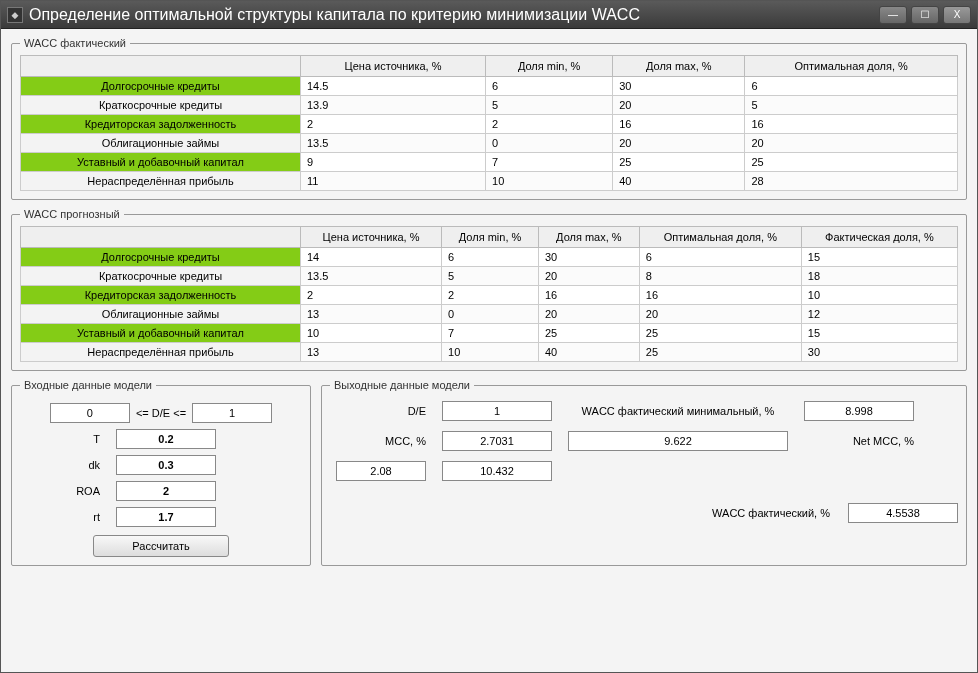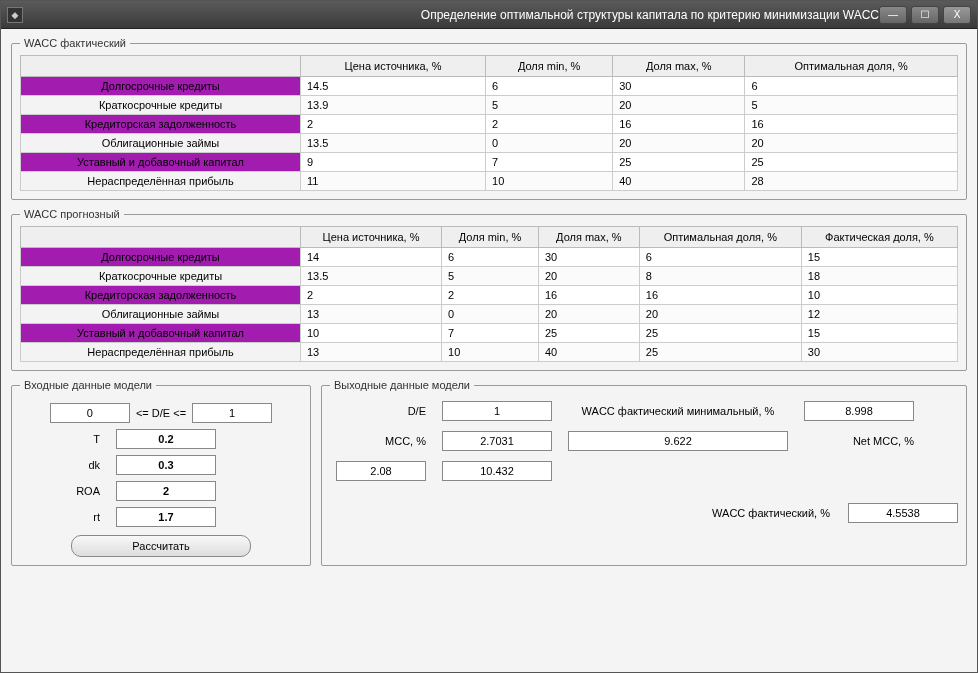--- a/index.html
+++ b/index.html
@@ -32,21 +32,21 @@
       width: 16px; height: 16px;
       background: #333;
       border: 1px solid #777;
       margin-right: 6px;
       display: flex;
       align-items: center;
       justify-content: center;
       font-size: 9px;
       color: #ccc;
     }
-    .titlebar-text { flex: 1; font-size: 12px; text-align: right; }
+    .titlebar-text { flex: 1; font-size: 16px; }
     .win-buttons { display: flex; gap: 4px; }
     .win-btn {
       width: 28px; height: 18px;
       background: linear-gradient(#888,#666);
       border: 1px solid #444;
       border-radius: 3px;
       color: #fff;
       font-size: 10px;
       display: flex;
       align-items: center;
@@ -84,21 +84,21 @@
       padding: 4px 6px;
       font-weight: normal;
       text-align: center;
     }
     table.data td {
       border: 1px solid #ccc;
       padding: 3px 6px;
     }
     table.data td.rowhead {
       text-align: center;
-      background: #a21caf;
+      background: #84cc16;
       width: 280px;
     }
     table.data tr:nth-child(even) td { background: #fbfbfb; }
     table.data tr:nth-child(even) td.rowhead { background: #f3f3f3; }
 
     .bottom-row {
       display: flex;
       gap: 10px;
     }
     .inputs-fs { width: 300px; }
@@ -124,25 +124,25 @@
       background: #fff;
       font-size: 11px;
       text-align: center;
       padding: 0 4px;
     }
     .param-row .txt { width: 100px; font-weight: bold; }
 
     .calc-btn {
       display: block;
       margin: 8px auto 0;
-      width: 180px;
+      width: 136px;
       height: 22px;
       background: linear-gradient(#f8f8f8,#ddd);
       border: 1px solid #888;
-      border-radius: 10px;
+      border-radius: 3px;
       cursor: pointer;
       font-size: 11px;
     }
 
     .out-grid {
       display: grid;
       grid-template-columns: 90px 110px 220px 110px;
       gap: 10px 16px;
       align-items: center;
       padding: 4px 6px;

